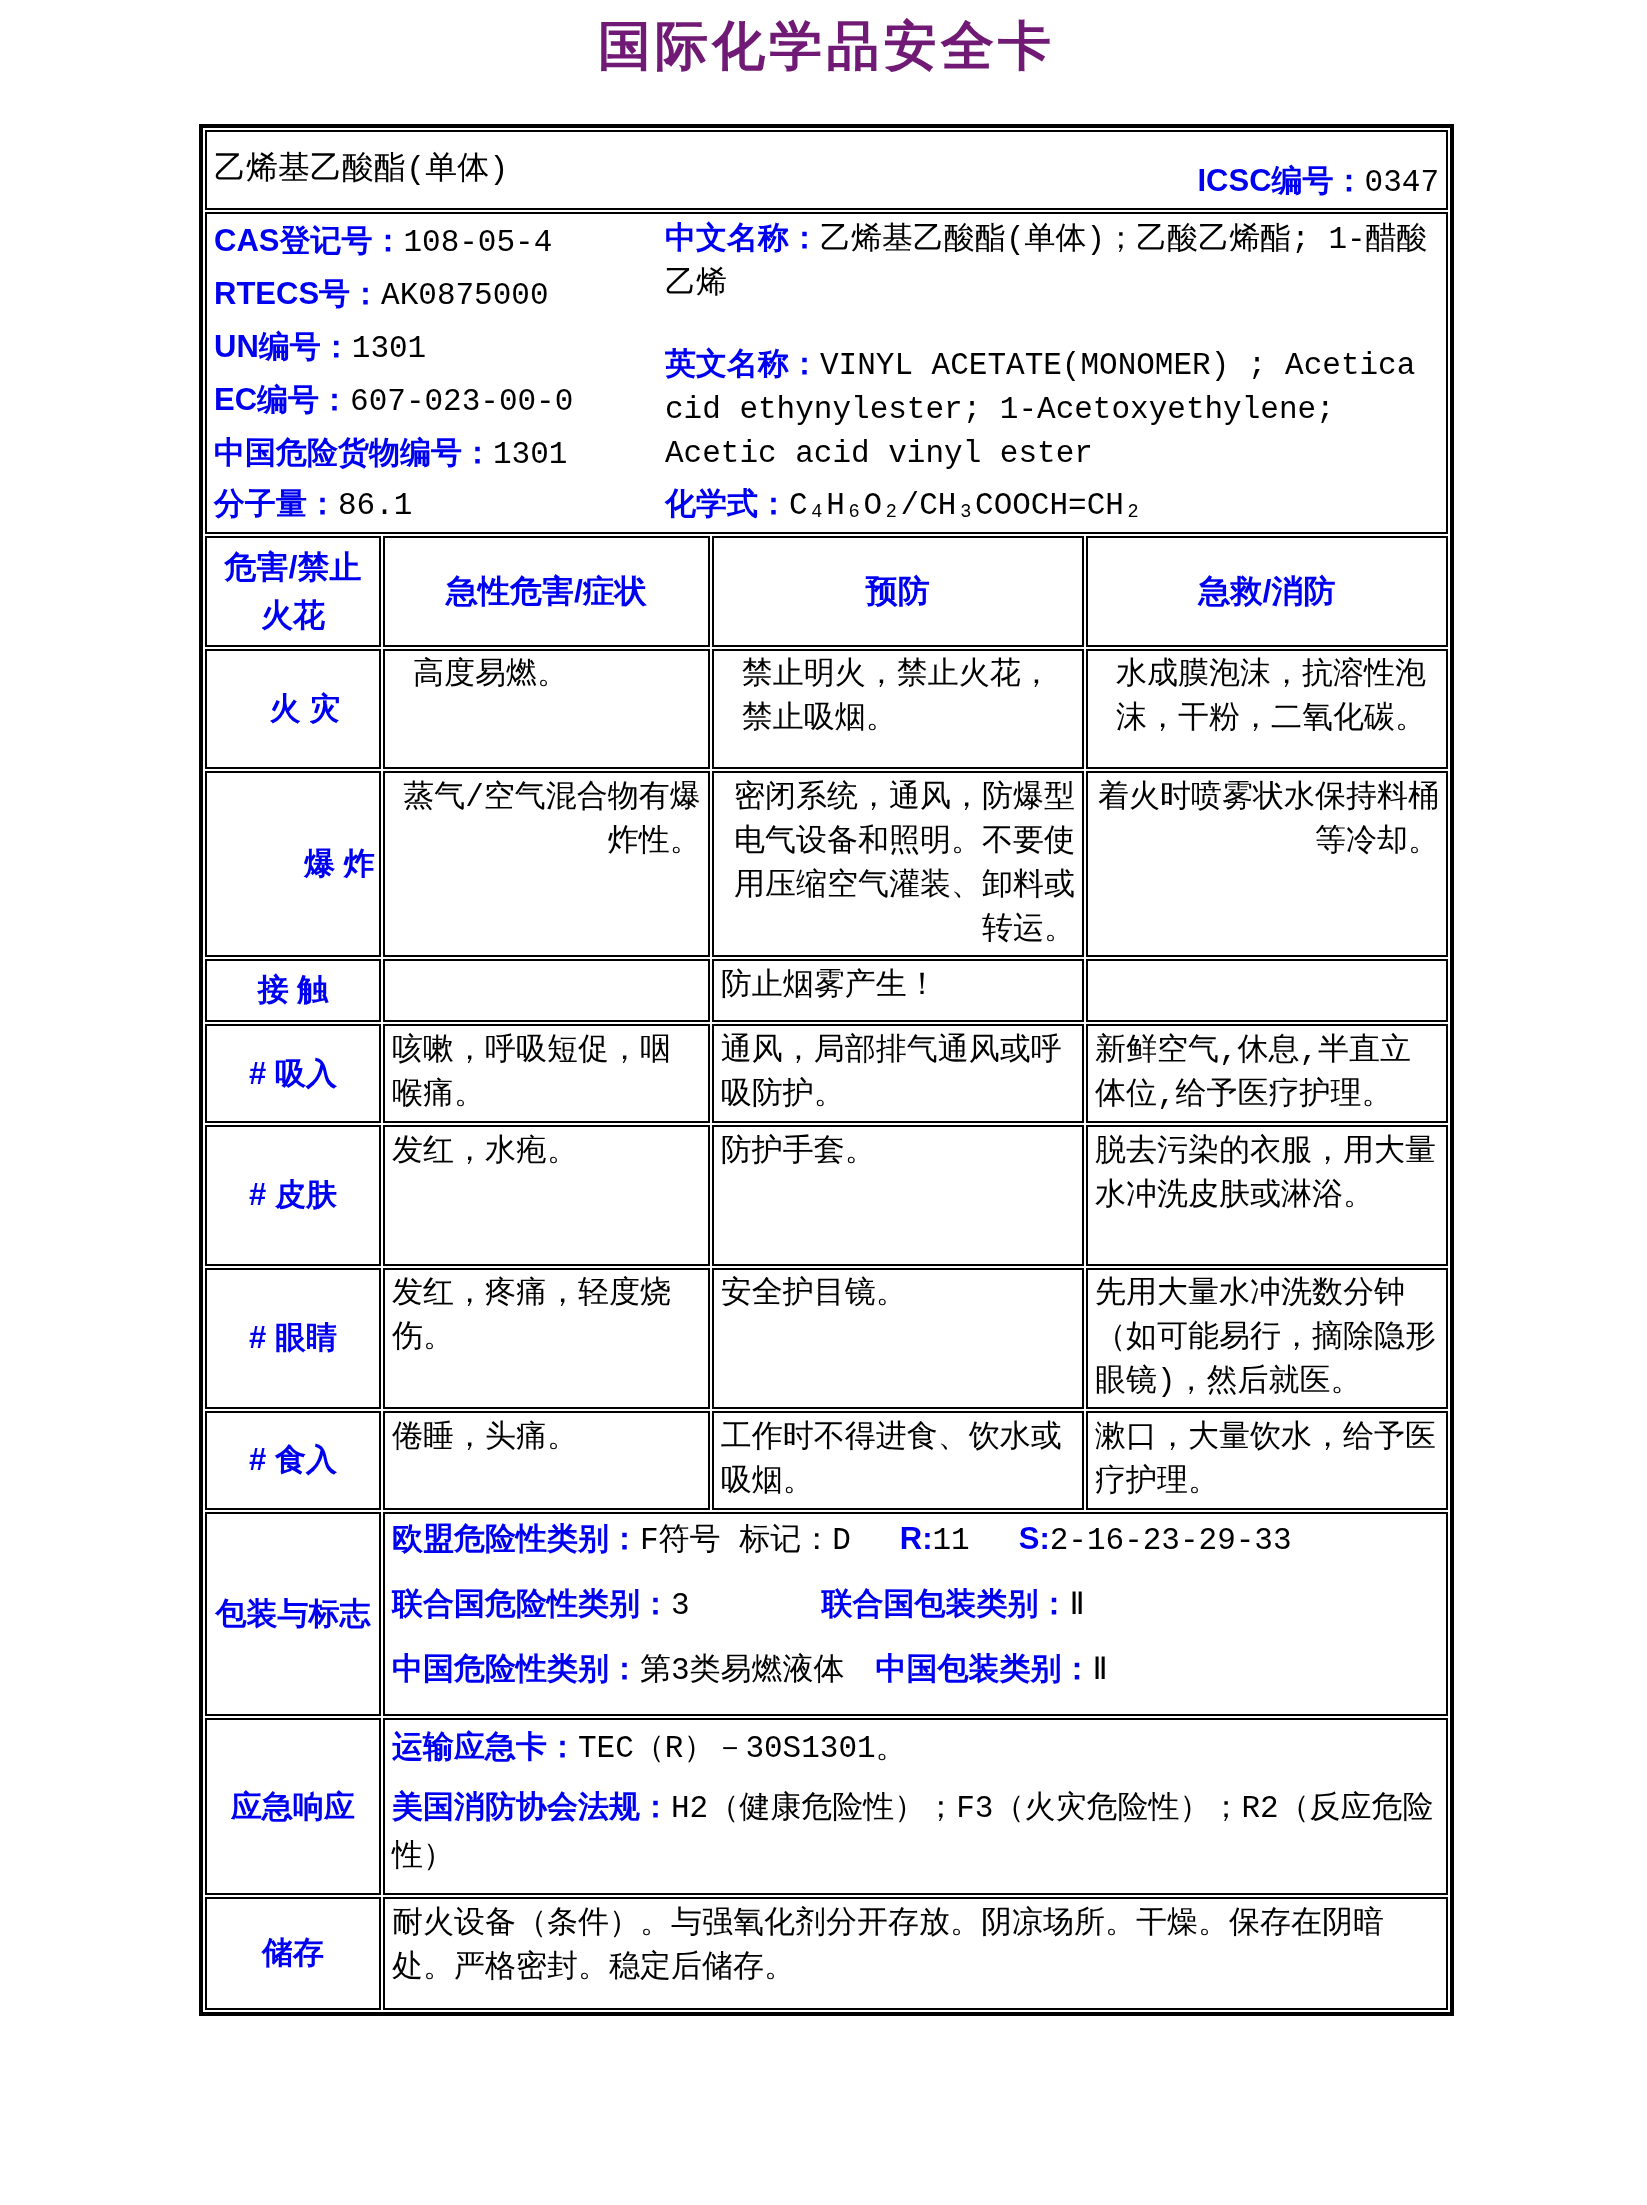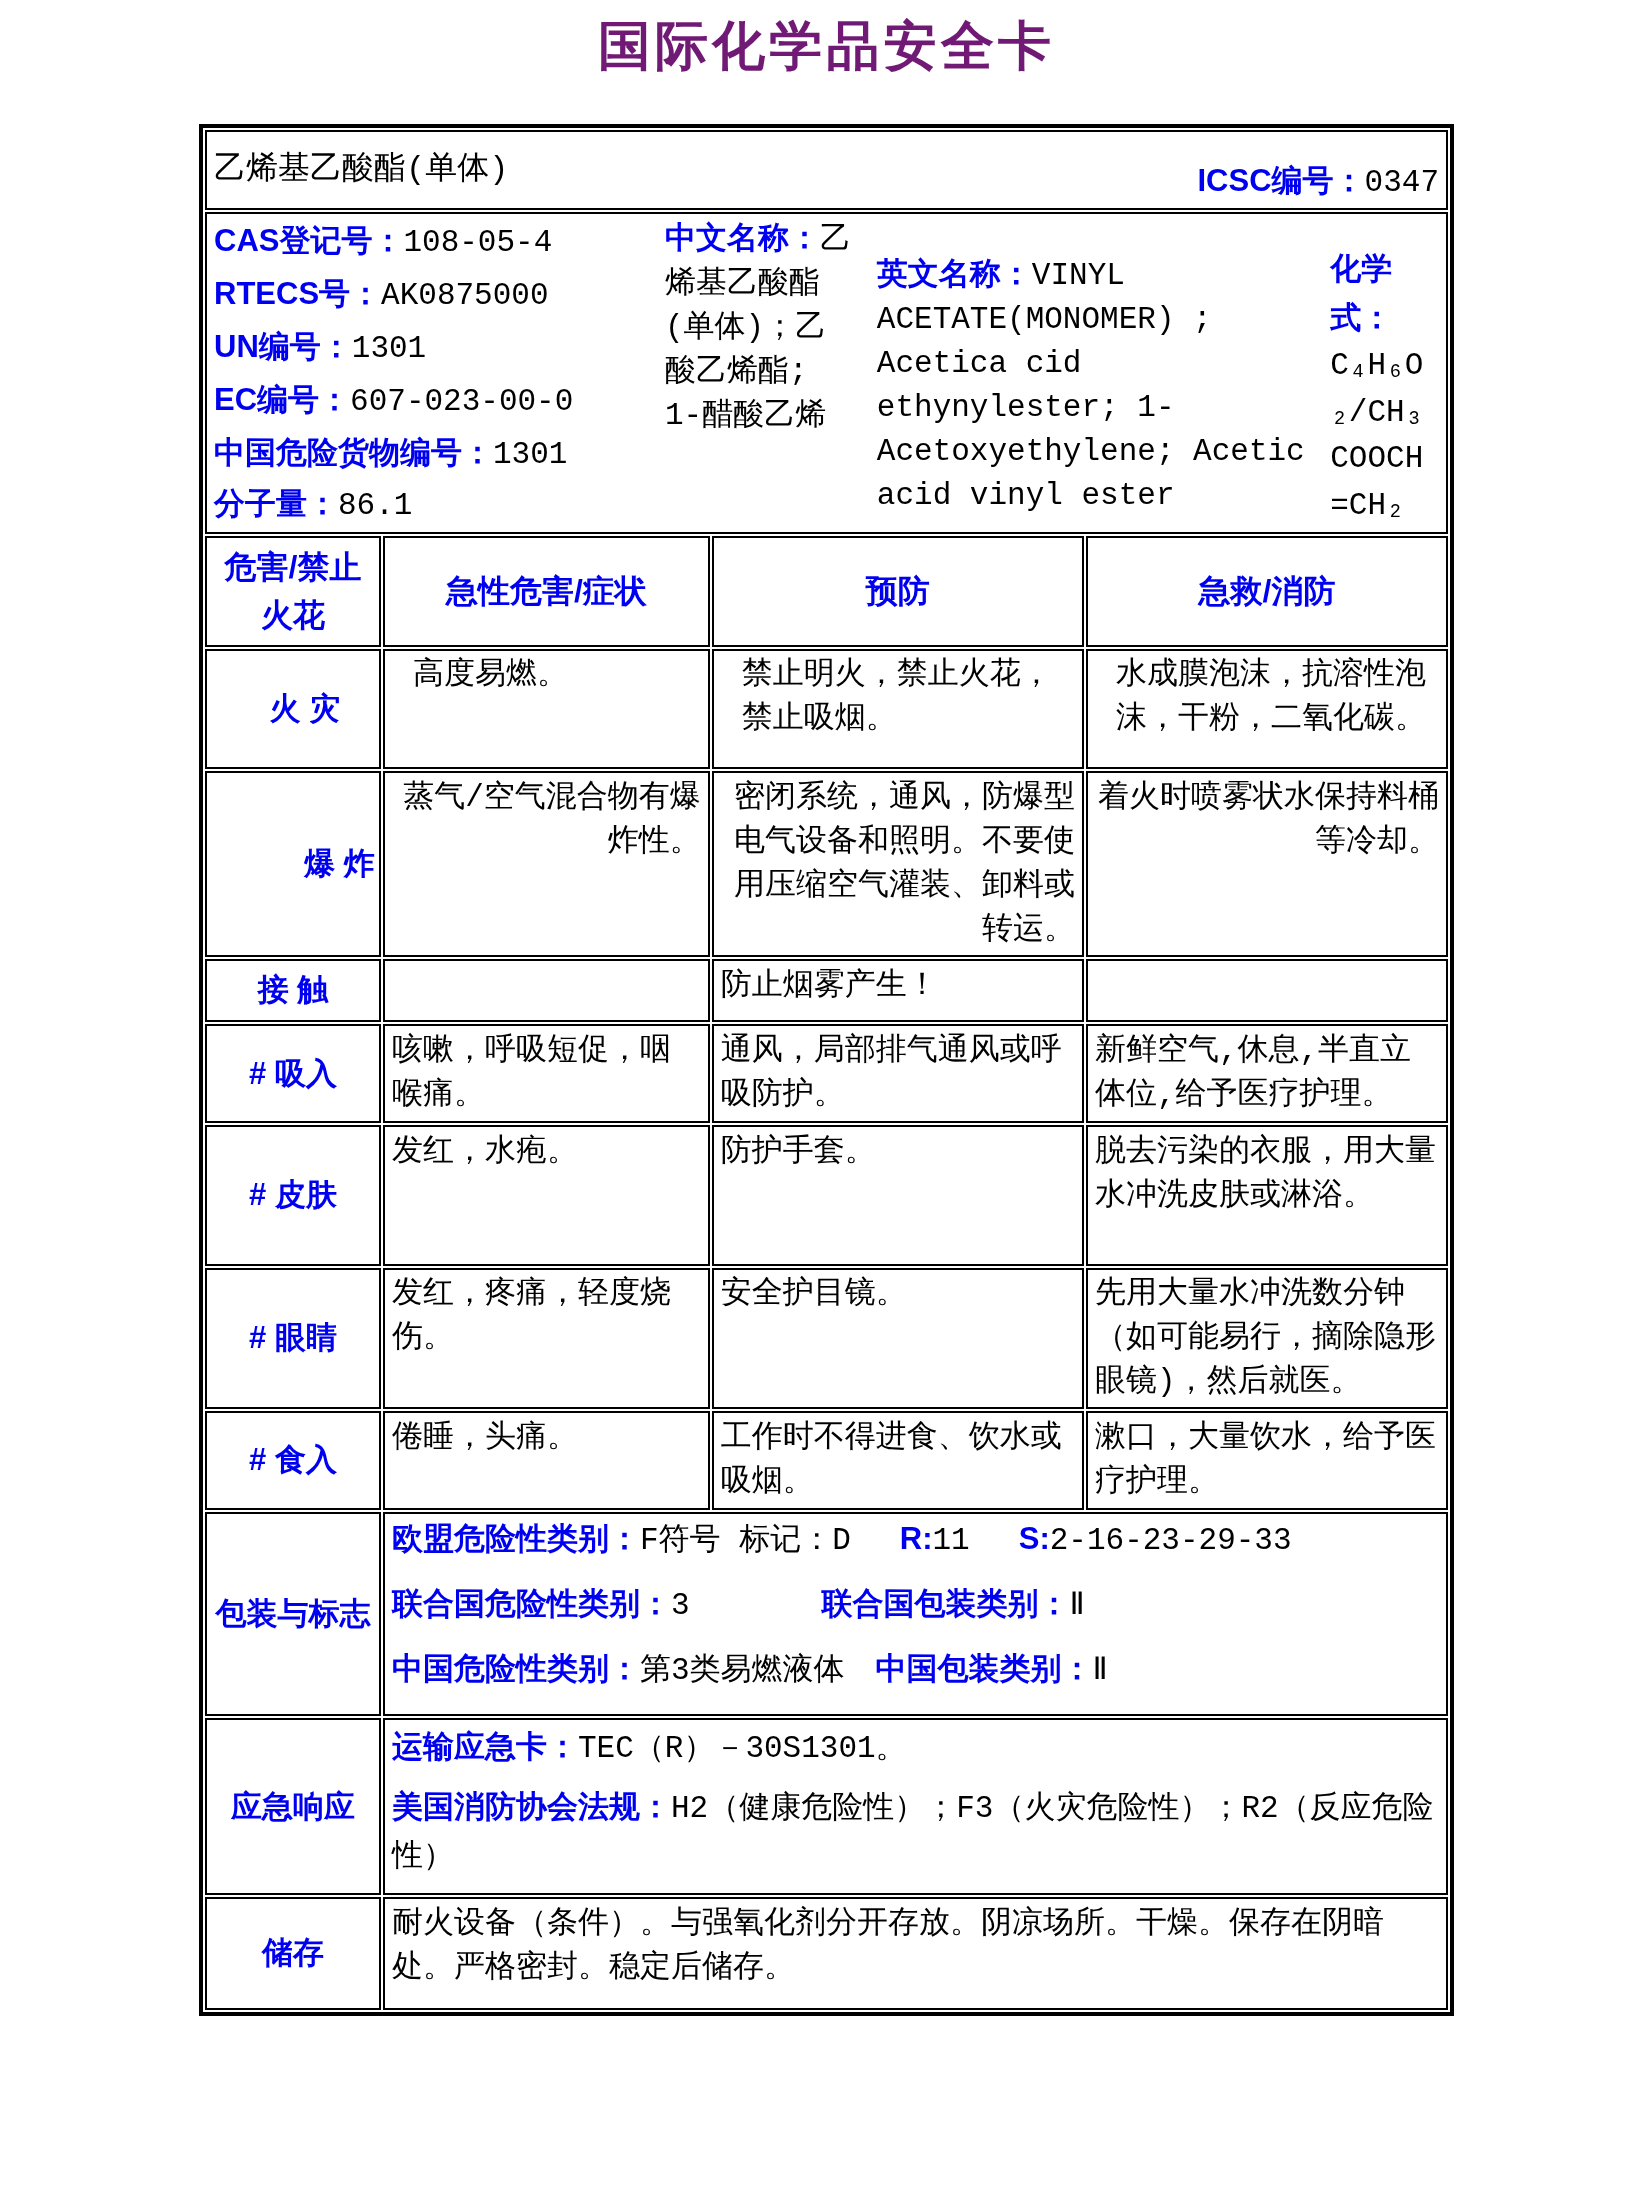--- a/index.html
+++ b/index.html
@@ -90,22 +90,21 @@
   .id-flex { display: flex; height: 100%; }
   .id-left {
     width: 451px;
     flex: 0 0 451px;
     display: flex;
     flex-direction: column;
   }
   .id-right {
     flex: 1 1 auto;
     display: flex;
-    flex-direction: row;
-    gap: 24px;
+    flex-direction: column;
   }
   .id-line { line-height: 1.64; white-space: nowrap; }
   .mw-line { margin-top: auto; line-height: 1.5; }
   .en-line { margin-top: 36px; }
   .formula-line { margin-top: auto; line-height: 1.5; }
 
   .head-cell {
     text-align: center;
     vertical-align: middle;
     font-size: 32px;

